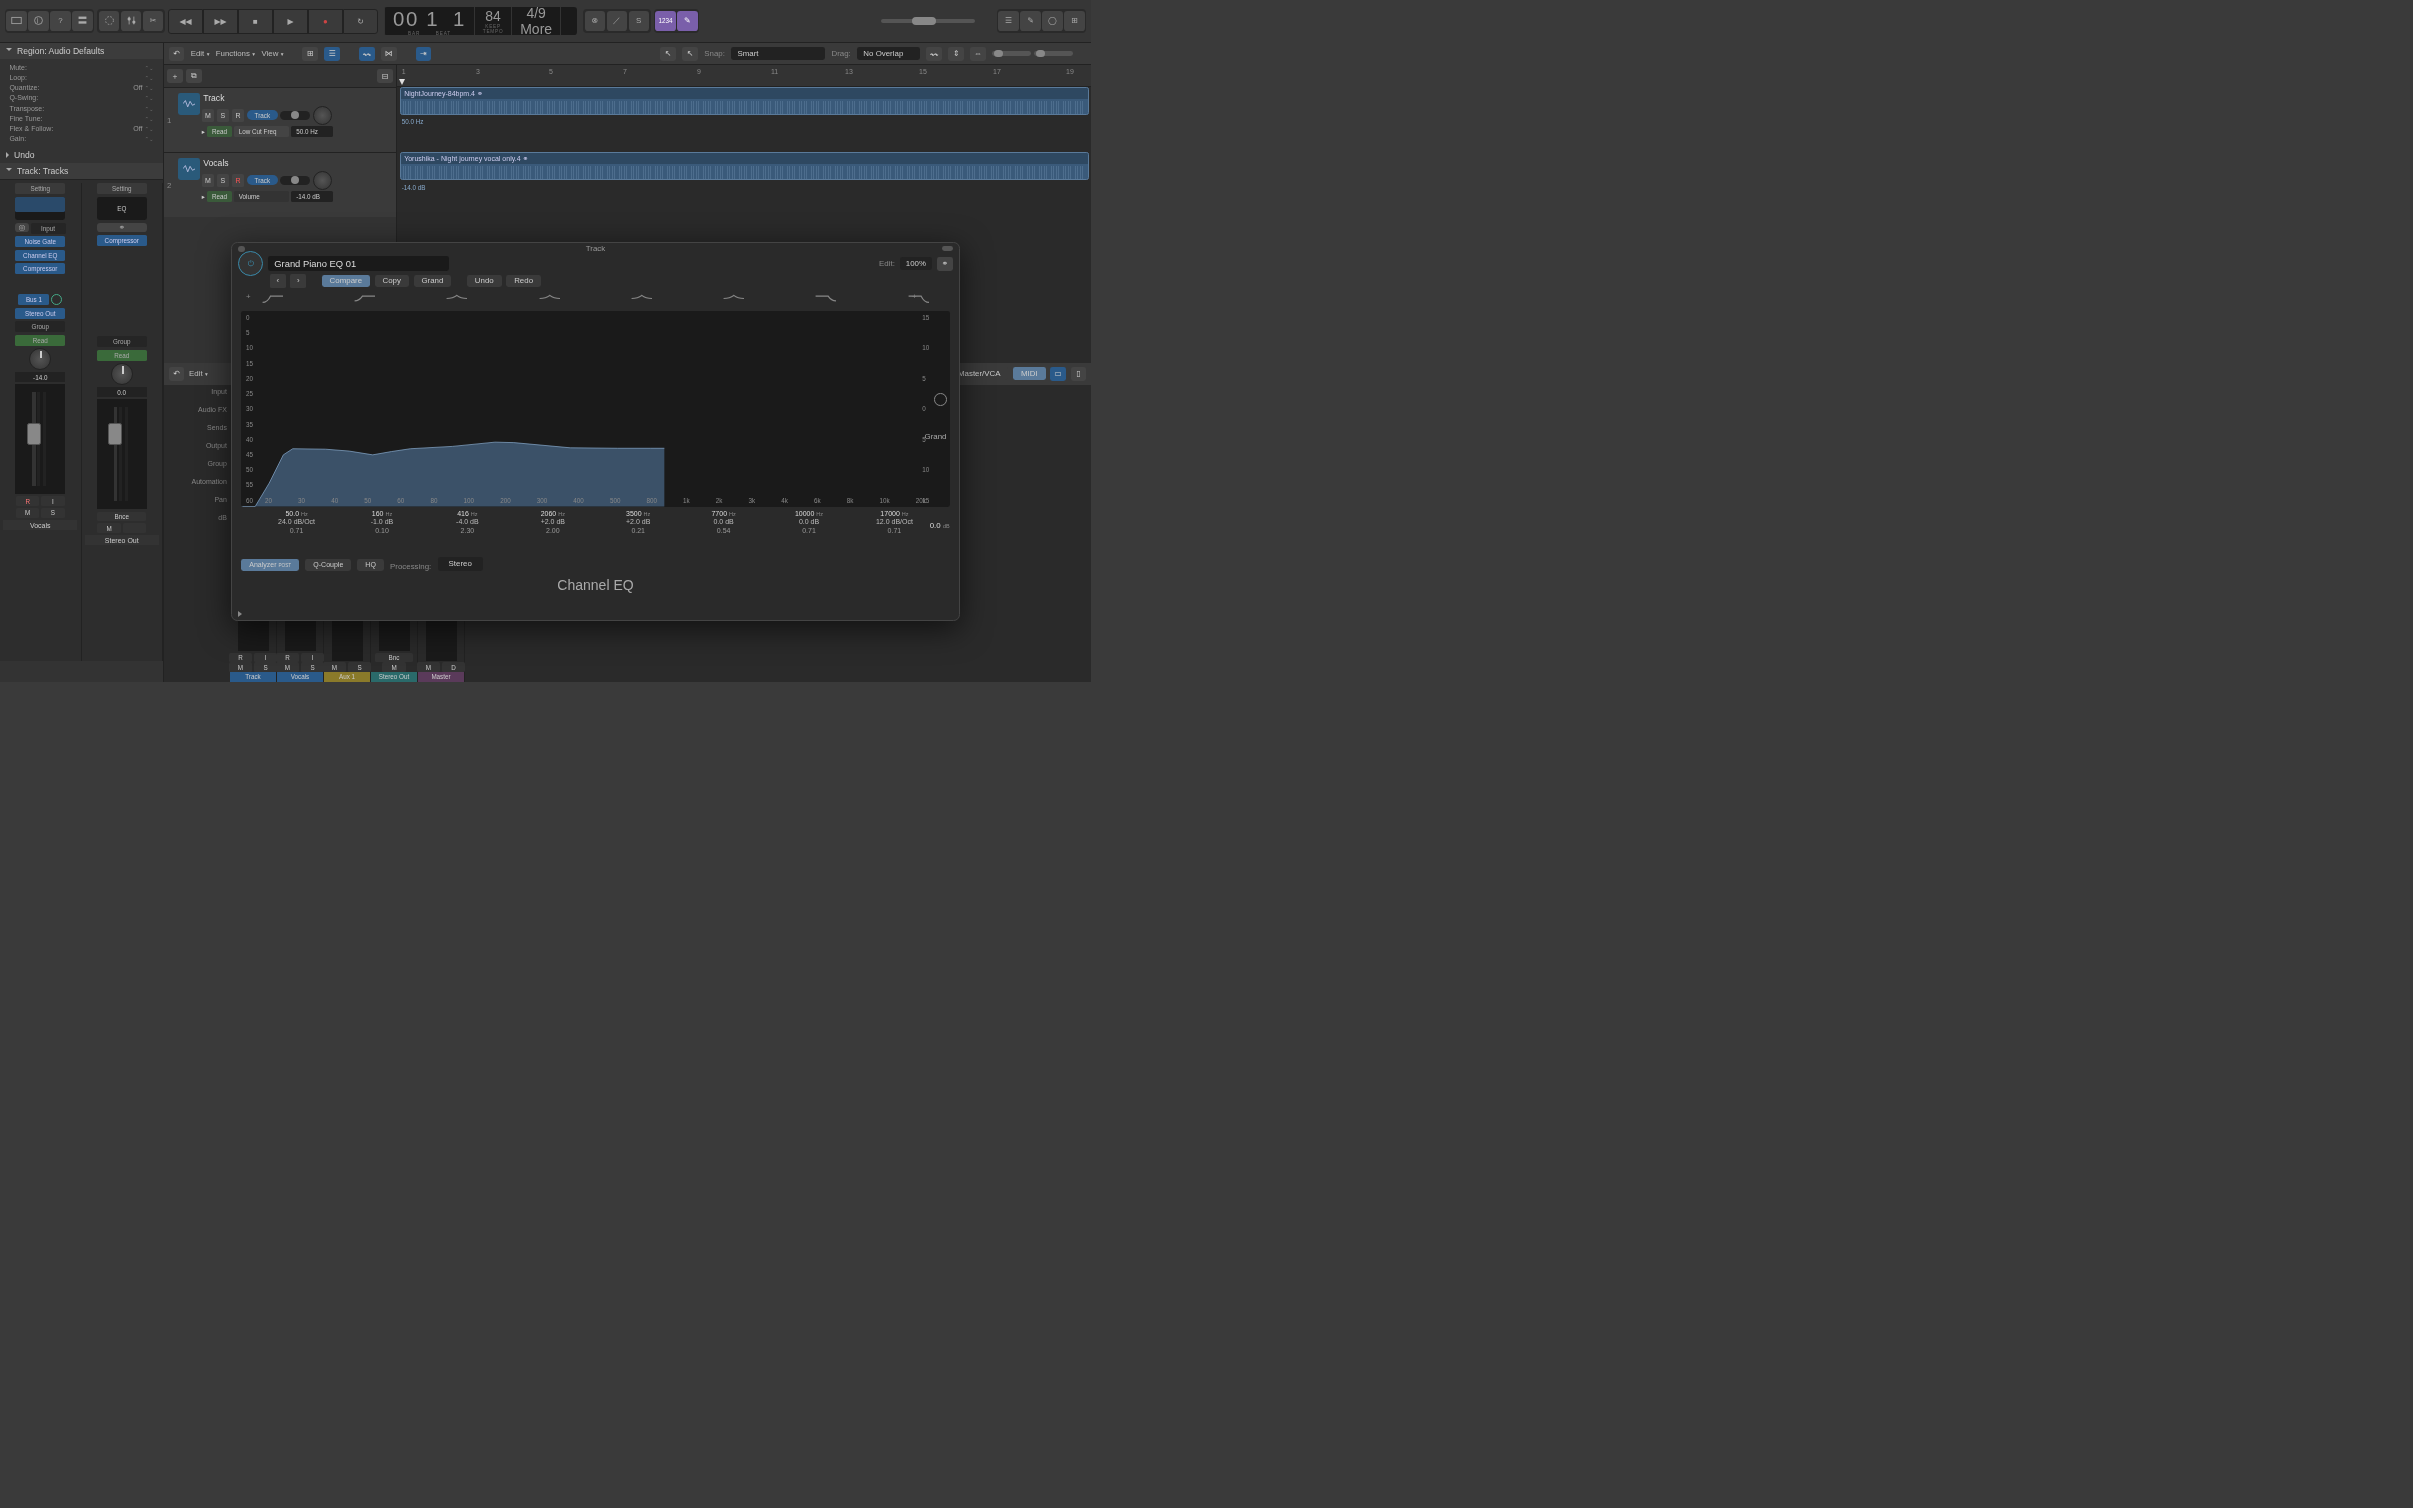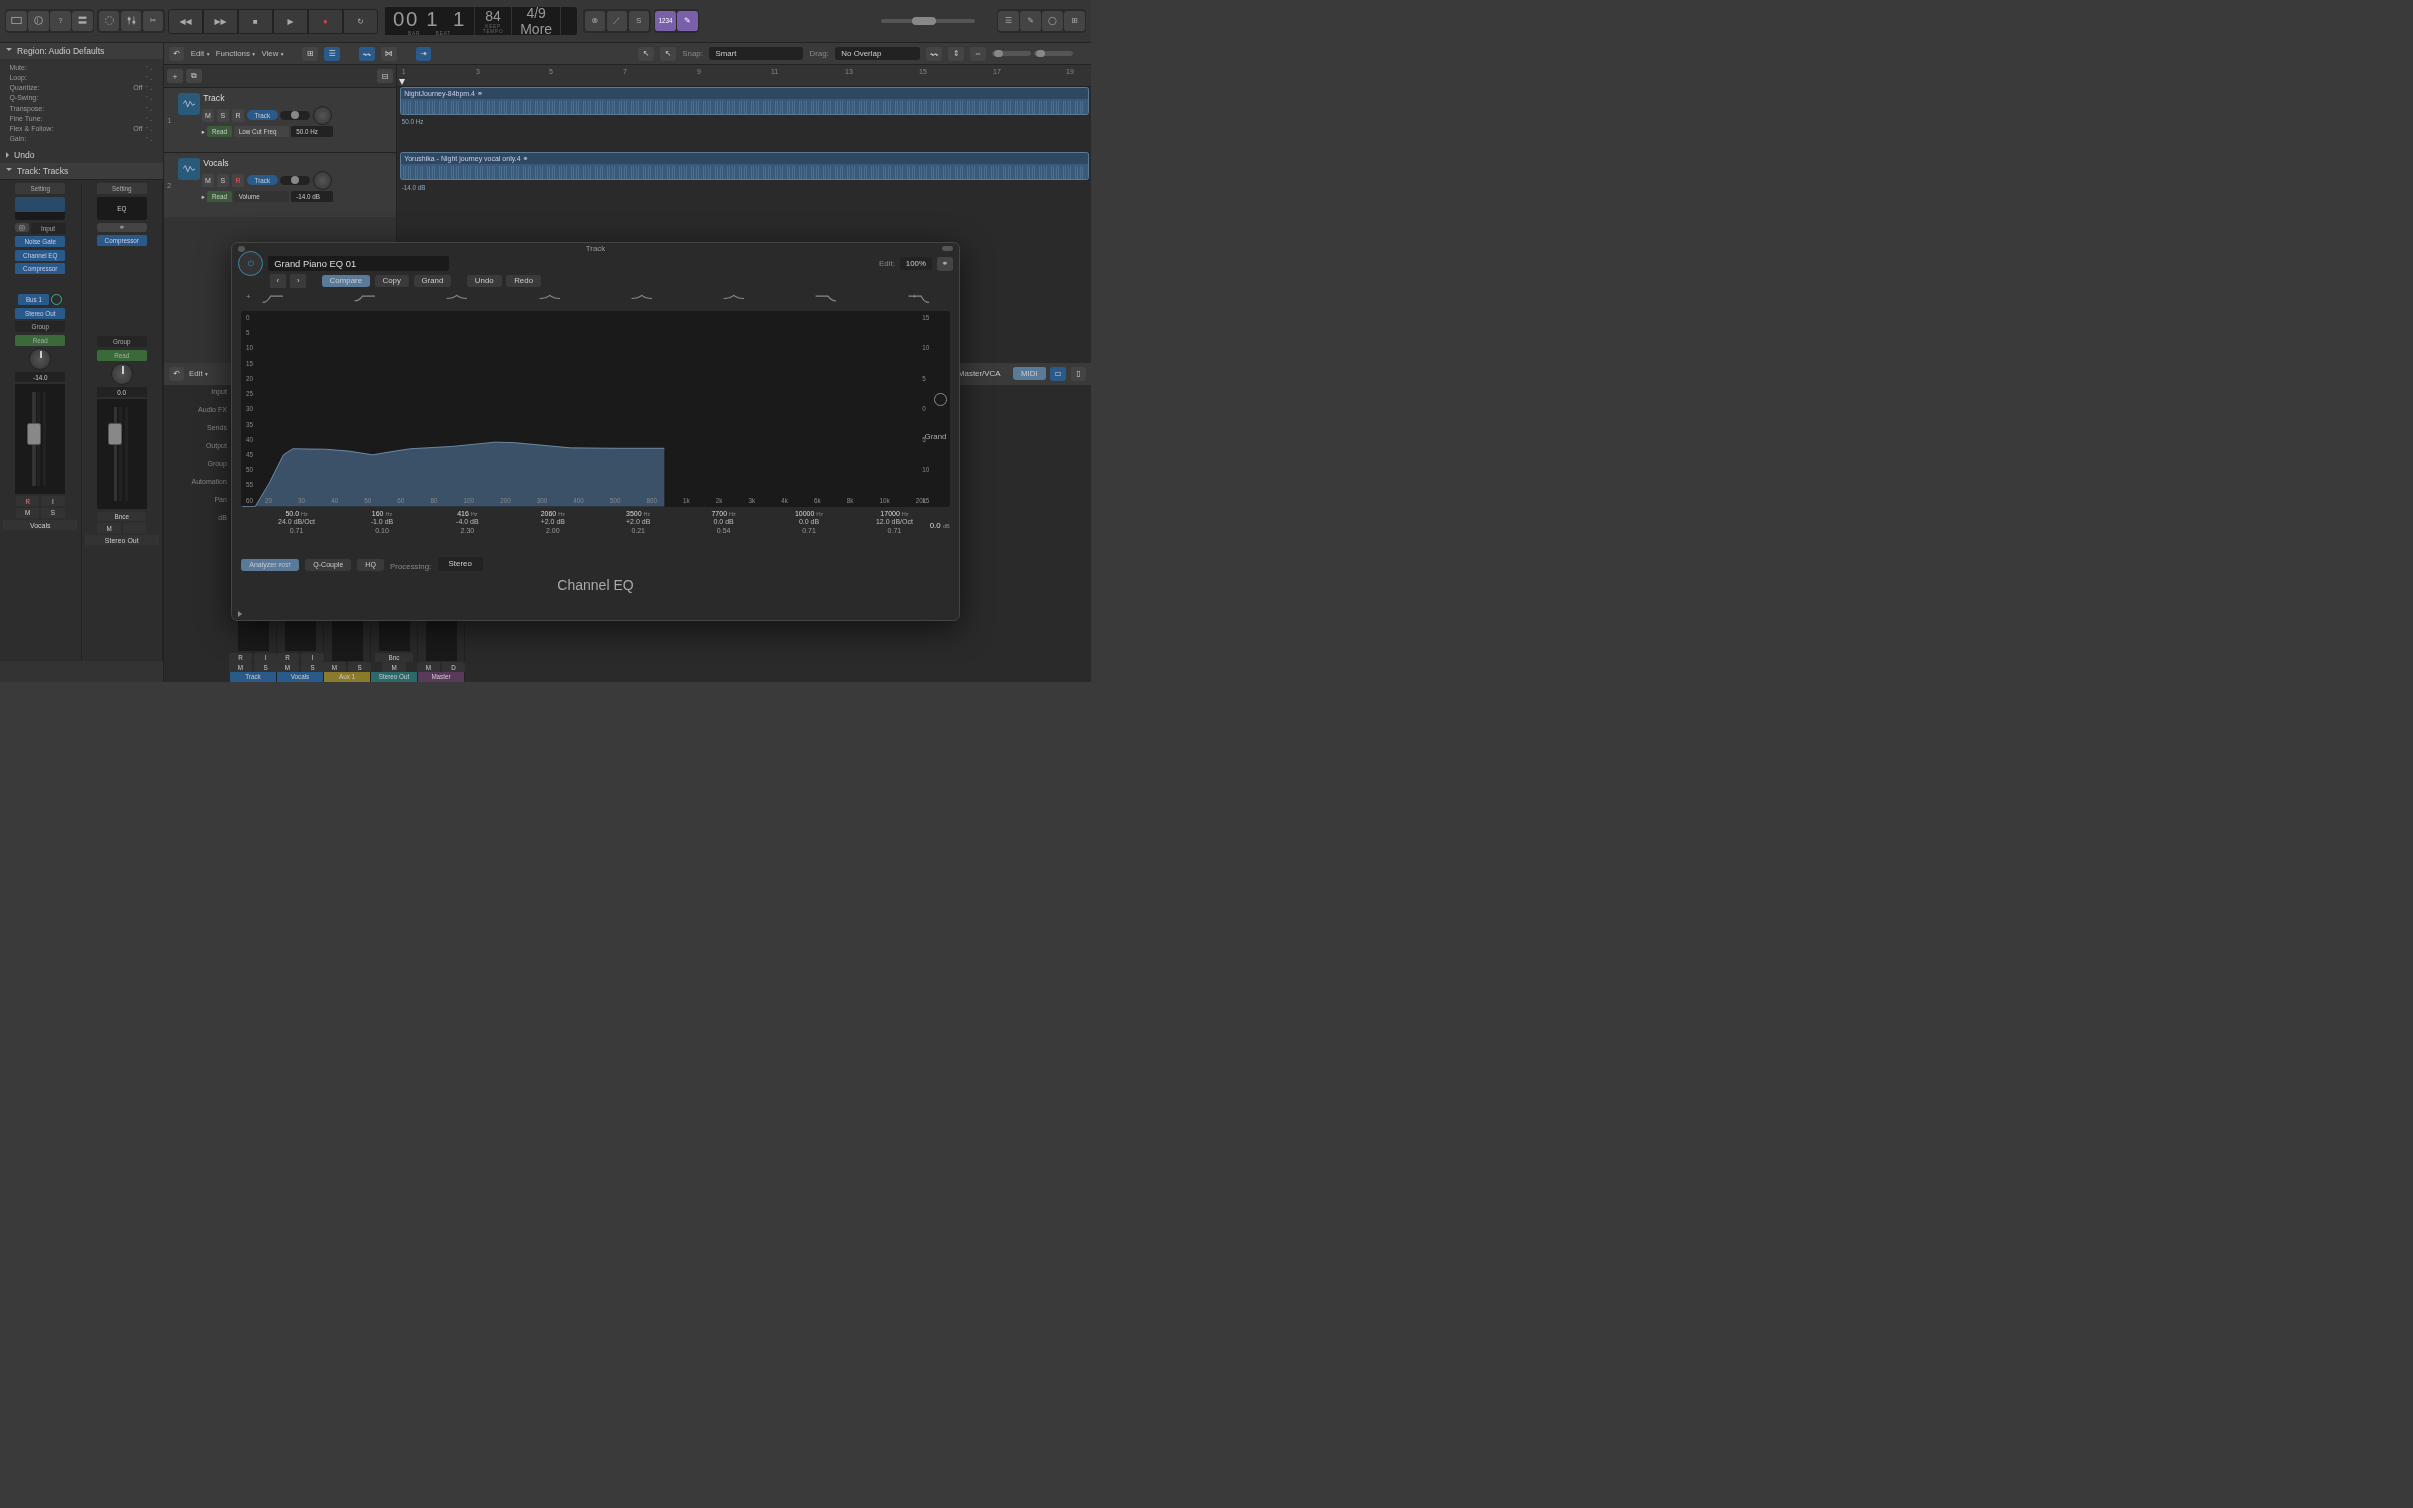--- a/index.html
+++ b/index.html
@@ -362,21 +362,21 @@
       <div class="tt-btn active">〰</div>
       <div class="tt-btn">⋈</div>
       <div style="width:6.3px;"></div>
       <div class="tt-btn active">⇥</div>
       <div style="flex:1;"></div>
       <div class="tt-btn">↖</div>
       <div class="tt-btn">↖</div>
       <span class="snap-label">Snap:</span>
       <div class="snap-box">Smart</div>
       <span class="snap-label">Drag:</span>
-      <div class="snap-box" style="width:85px;">No Overlap</div>
+      <div class="snap-box" style="width:63px;">No Overlap</div>
       <div class="tt-btn">〰</div>
       <div class="tt-btn">⇕</div>
       <div class="tt-btn">⇔</div>
       <div style="width:94px;display:flex;gap:3.1px;">
         <div class="slider-h" style="width:39px;">
             <div class="slider-thumb" style="left:1.6px;width:9.4px;"></div>
           </div>
         <div class="slider-h" style="width:39px;">
             <div class="slider-thumb" style="left:1.6px;width:9.4px;"></div>
           </div>

